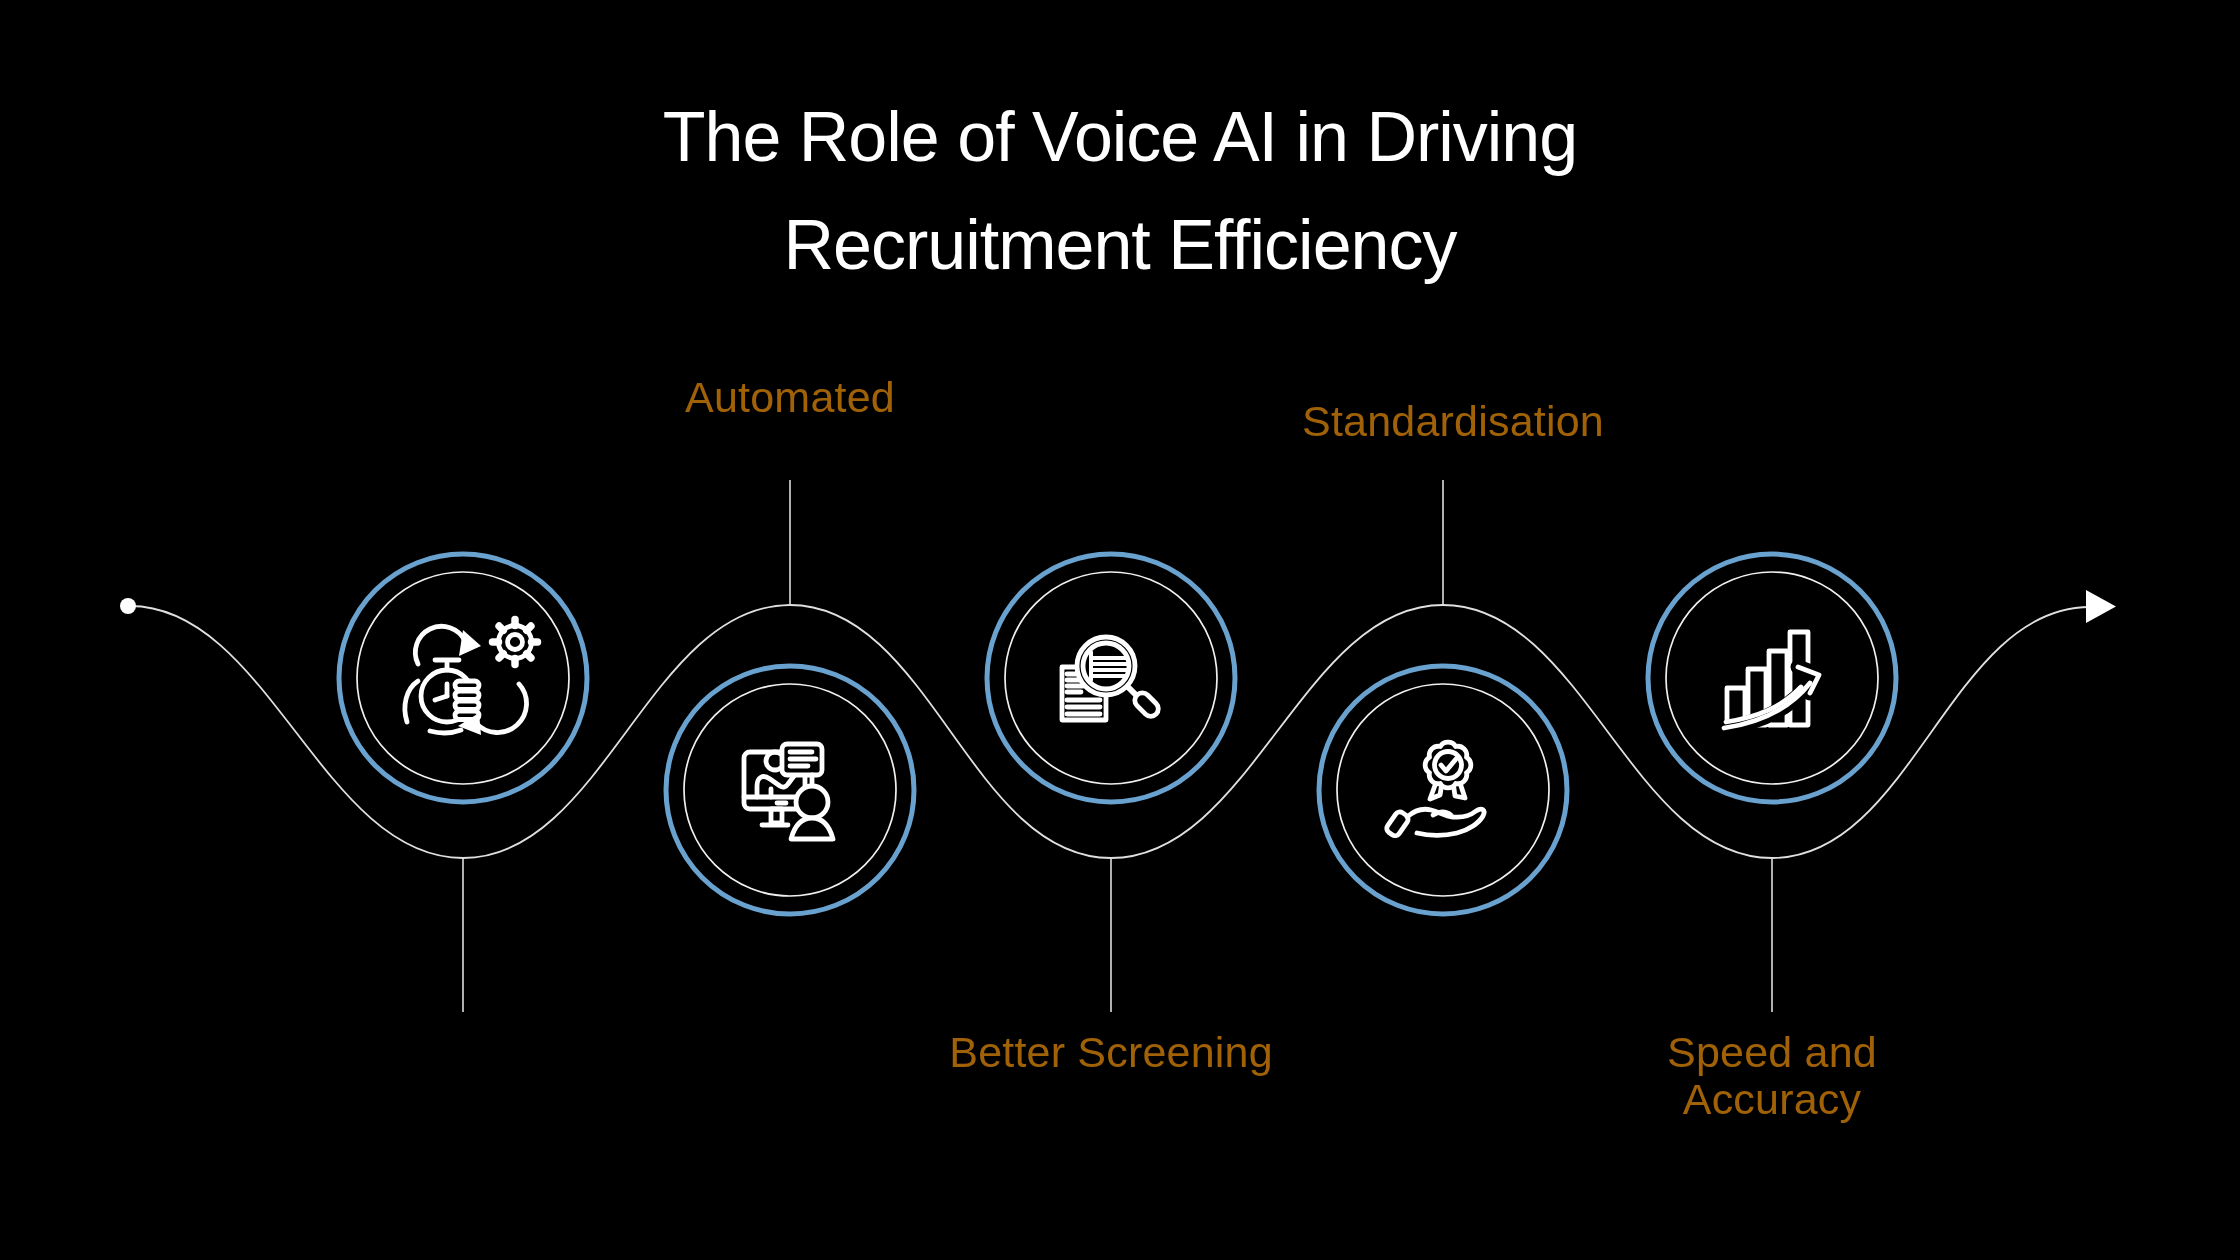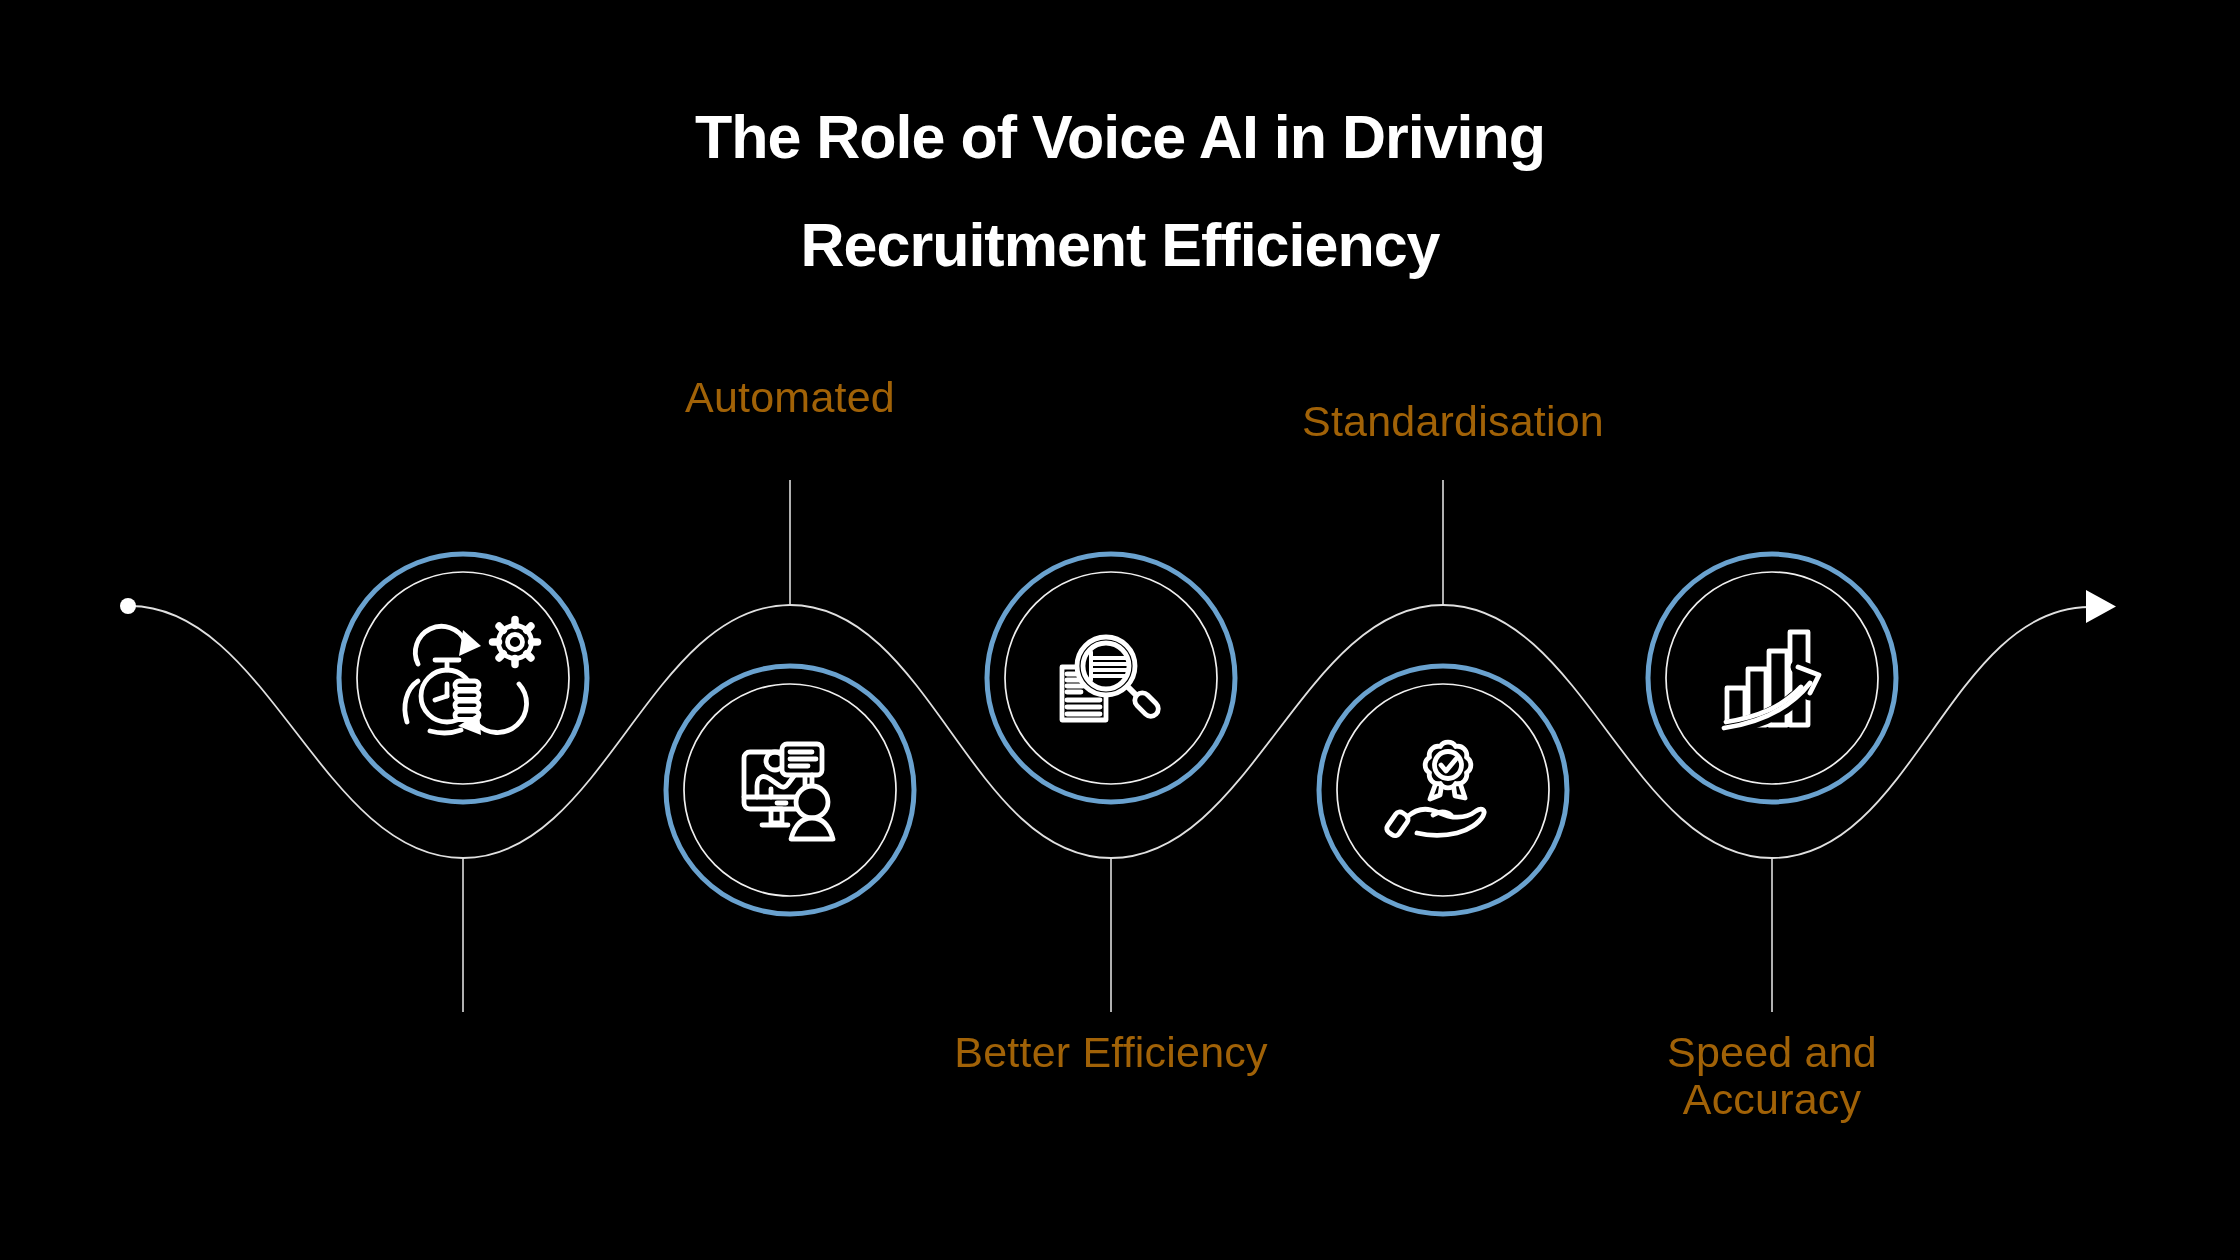--- a/index.html
+++ b/index.html
@@ -2,21 +2,21 @@
 <html><head>
 <meta charset="utf-8">
 <style>
   html,body{margin:0;padding:0;background:#000;}
   .canvas{
     position:relative;width:2240px;height:1260px;background:#000;overflow:hidden;
     font-family:"Liberation Sans",sans-serif;color:#fff;
   }
   .title{
     position:absolute;left:0;top:83px;width:2240px;text-align:center;
-    font-size:61px;line-height:108px;font-weight:700;letter-spacing:-1px;color:#fff;
+    font-size:70px;line-height:108px;font-weight:400;letter-spacing:-1px;color:#fff;
   }
   .flow-svg{position:absolute;left:0;top:0;}
   .step-label{
     position:absolute;width:460px;text-align:center;
     font-size:43px;line-height:47px;font-weight:400;color:#a16207;letter-spacing:0.2px;
   }
   .lbl-line{display:block;}
 </style>
 </head>
 <body>
@@ -197,21 +197,21 @@
       </g>
     </g>
   </svg>
 
 
   <div class="step-label" style="left:560px;top:374px">
     <span class="lbl-line">Automated</span>
   </div>
 
   <div class="step-label" style="left:881px;top:1029px">
-    <span class="lbl-line">Better Efficiency</span>
+    <span class="lbl-line">Better Screening</span>
     <span class="lbl-line"></span>
   </div>
 
   <div class="step-label" style="left:1542px;top:1029px">
     <span class="lbl-line">Speed and</span>
     <span class="lbl-line">Accuracy</span>
   </div>
 
   <div class="step-label" style="left:1223px;top:398px">
     <span class="lbl-line">Standardisation</span>

